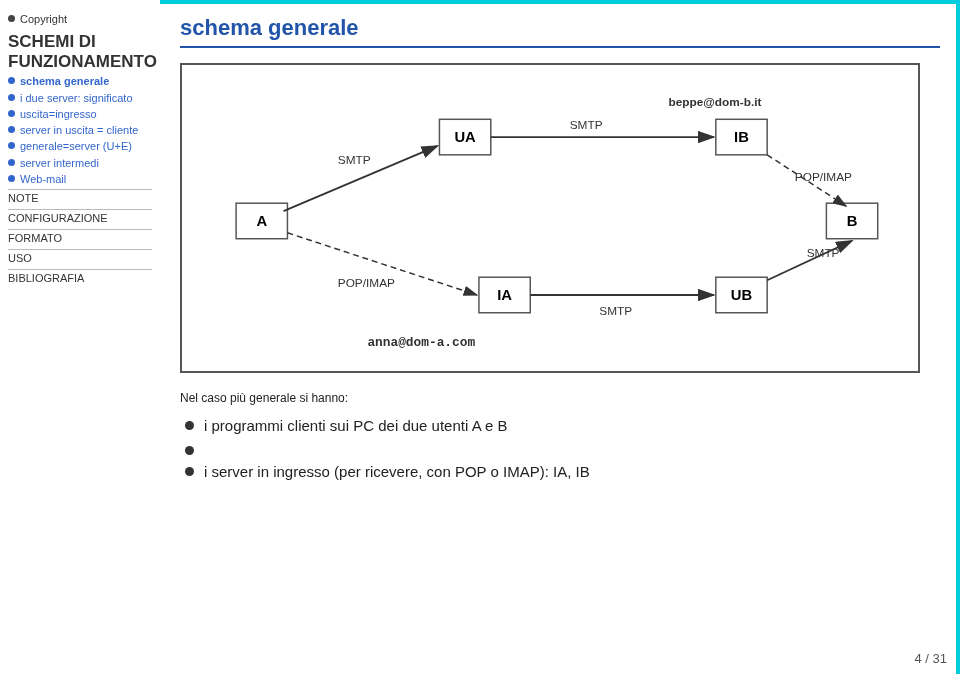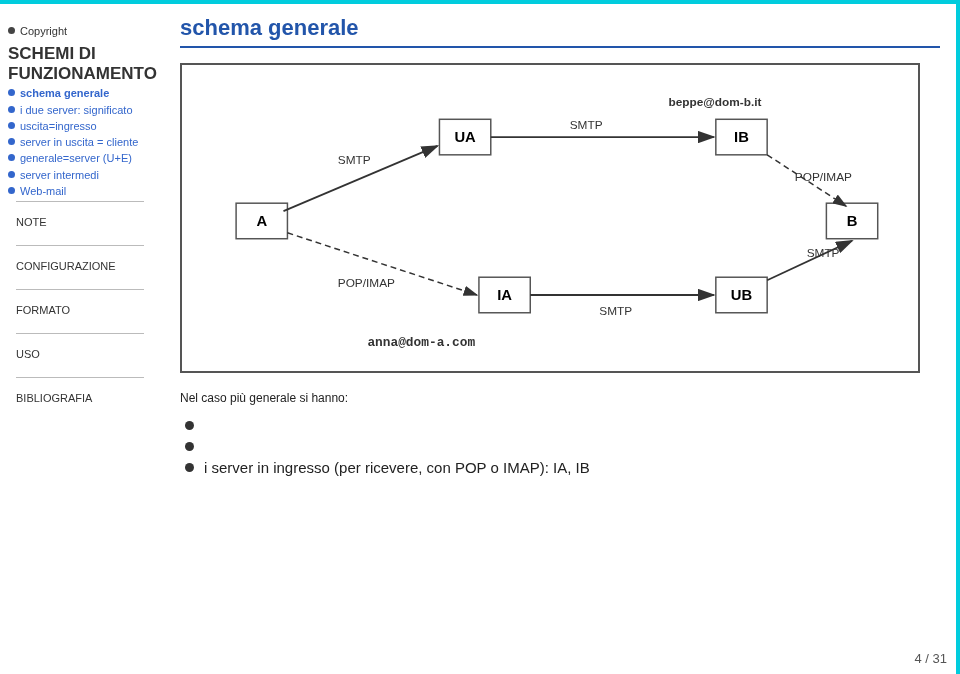--- a/index.html
+++ b/index.html
@@ -8,21 +8,21 @@
       height: 674px;
       font-family: Arial, Helvetica, sans-serif;
       background: #fff;
       overflow: hidden;
       position: relative;
     }
 
     
     #sidebar {
       position: absolute;
-      left: 0; top: 12px;
+      left: 0; top: 0;
       width: 160px;
       height: 651px;
       background: #fff;
       padding: 10px 8px;
       font-size: 12px;
       color: #333;
     }
     .sidebar-section-title {
       font-weight: bold;
       font-size: 17px;
@@ -54,22 +54,22 @@
     .sidebar-item-label.active {
       color: #3366cc;
       font-weight: bold;
     }
     .sidebar-item-label.dark {
       color: #333;
     }
     .sidebar-section-nav {
       font-size: 11px;
       color: #333;
-      margin: 3px 8px;
-      padding: 14px 0;
+      margin: 3px 0;
+      padding: 2px 0;
       border-top: 1px solid #bbb;
       cursor: pointer;
       font-weight: normal;
     }
 
     
     #main {
       position: absolute;
       left: 160px; top: 0;
       width: 800px;
@@ -265,20 +265,21 @@
 
       <text x="185" y="285" font-size="13" font-family="Courier New, monospace" fill="#333" font-weight="bold">anna@dom-a.com</text>
     </svg>
   </div>
 
   <p class="general-text">Nel caso più generale si hanno:</p>
 
   <ul class="bullet-list">
     <li>
       <span class="bdot"></span>
+      <span>i programmi clienti sui PC dei due utenti A e B</span>
     </li>
     <li>
       <span class="bdot"></span>
     </li>
     <li>
       <span class="bdot"></span>
       <span>i server in ingresso (per ricevere, con POP o IMAP): IA, IB</span>
     </li>
   </ul>
 

